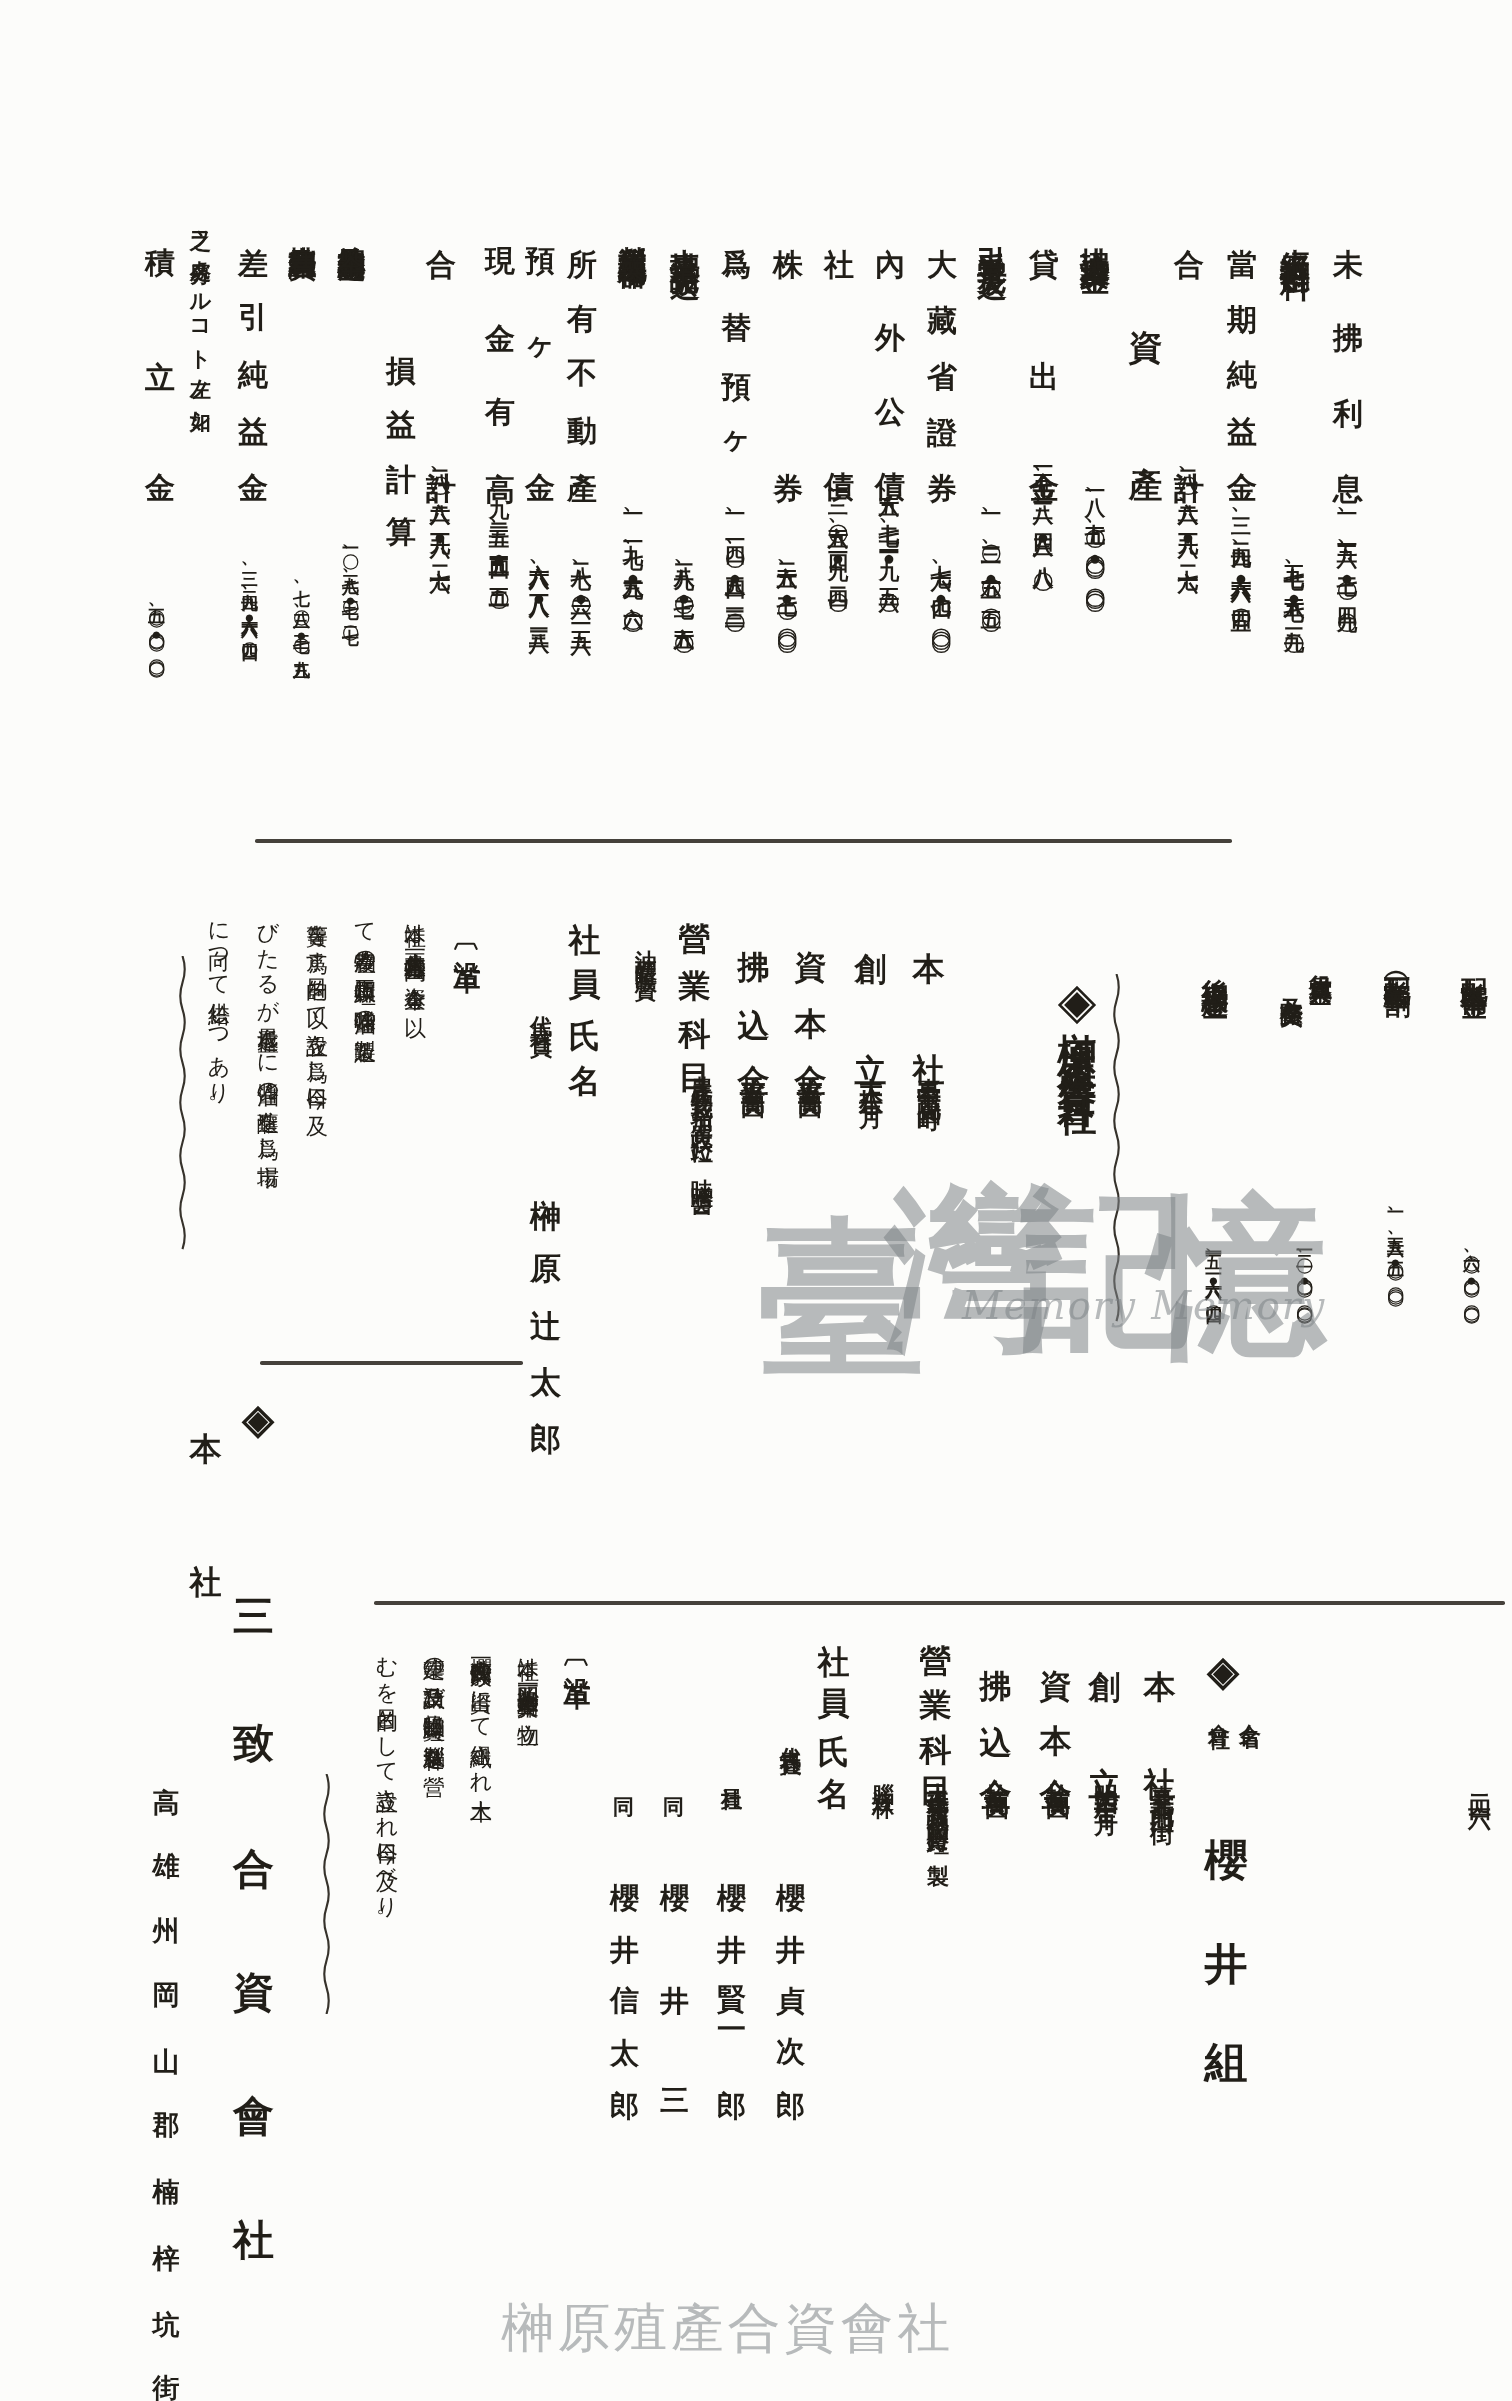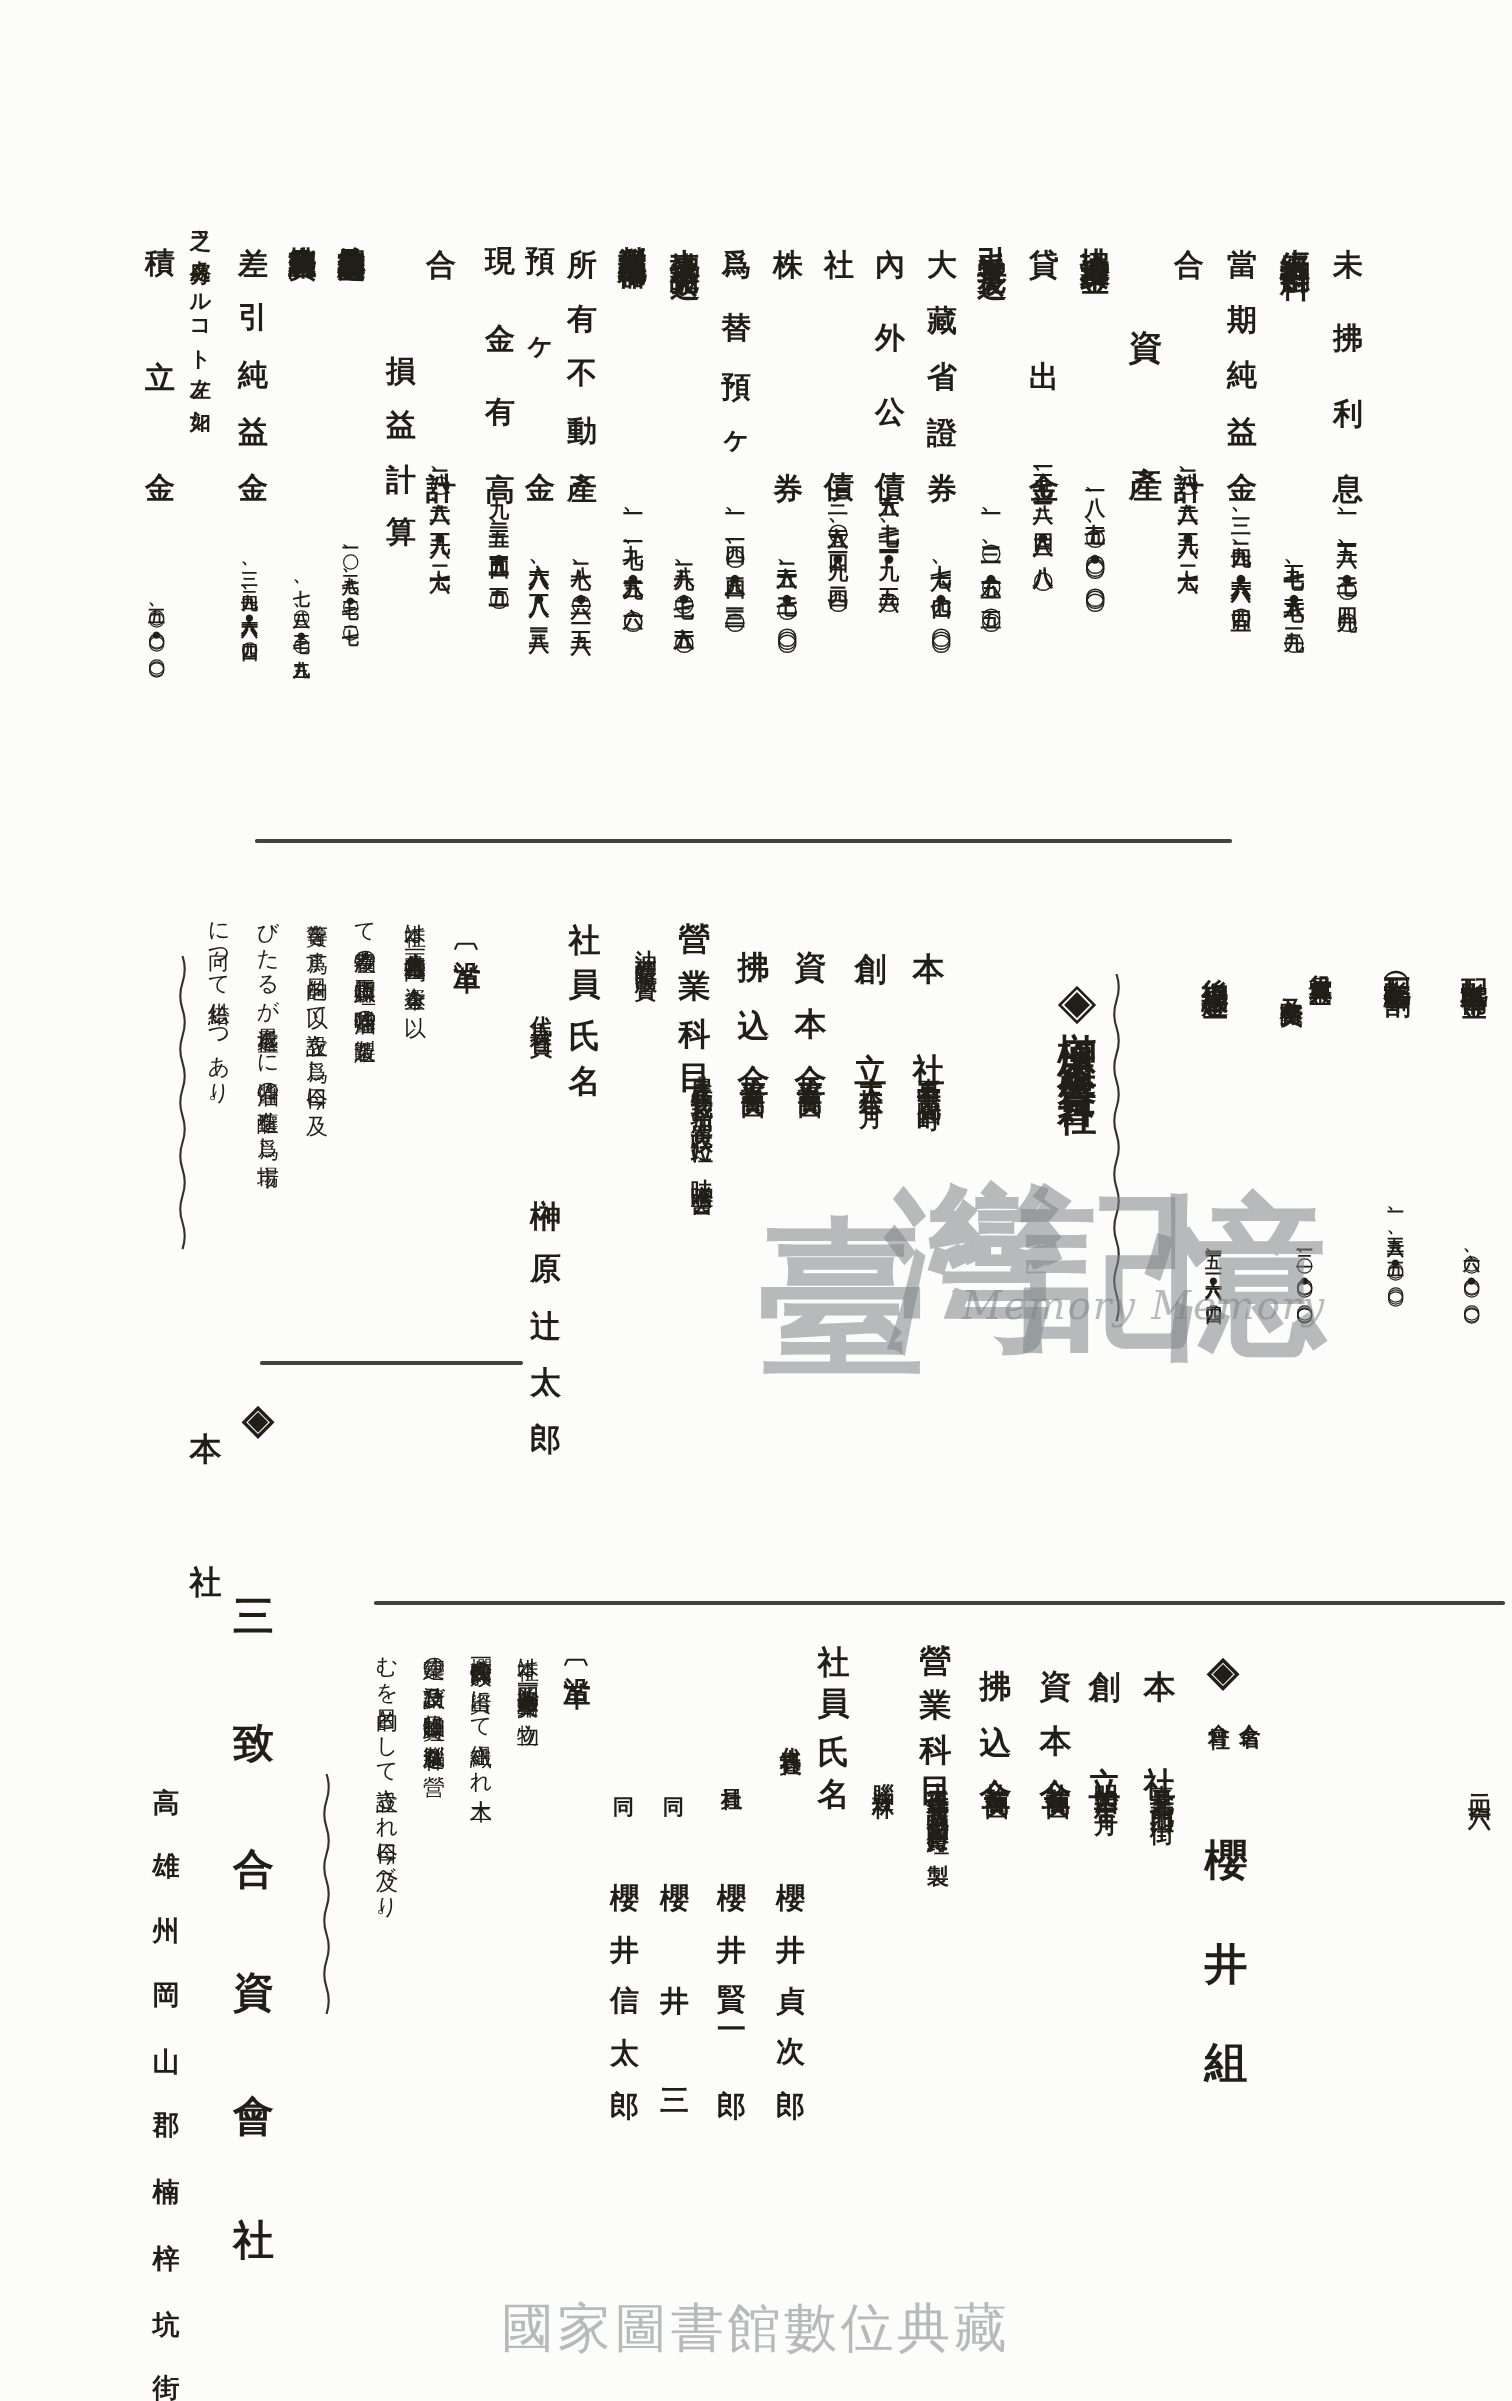--- a/index.html
+++ b/index.html
@@ -340,14 +340,14 @@
     <span>州</span>
     <span>岡</span>
     <span>山</span>
     <span>郡</span>
     <span>楠</span>
     <span>梓</span>
     <span>坑</span>
     <span>街</span>
   </div>
 
-<div class="wm" style="left:501px;top:2293px;font-size:53px;letter-spacing:3.6px;font-weight:400">國家圖書館數位典藏</div>
+<div class="wm" style="left:501px;top:2293px;font-size:53px;letter-spacing:3.6px;font-weight:400">榊原殖產合資會社</div>
 
 
 </body></html>

